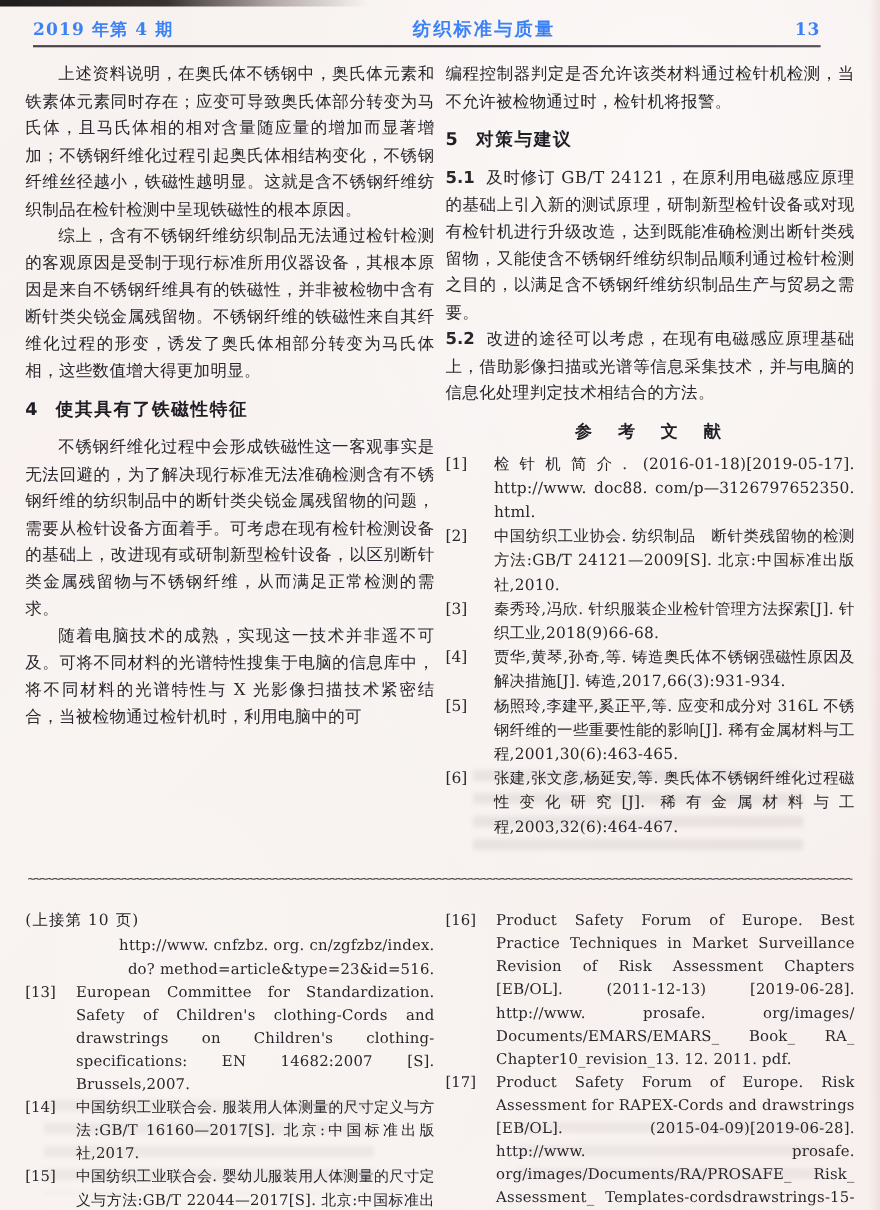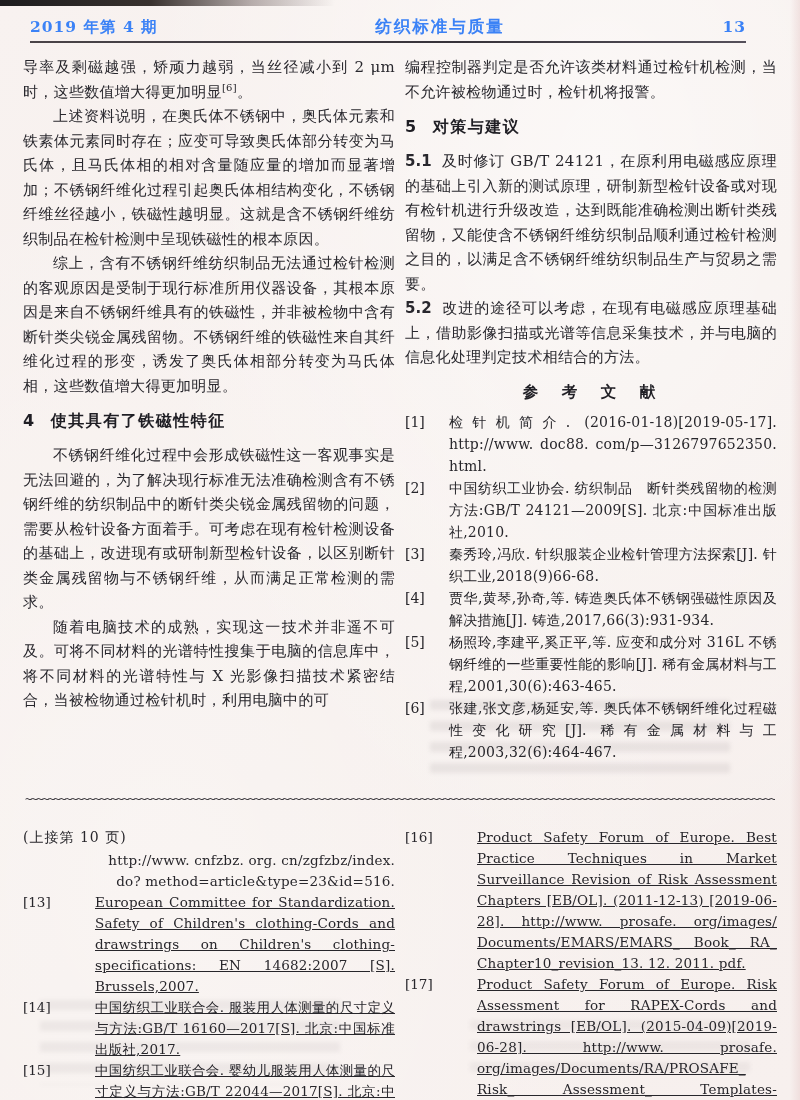--- a/index.html
+++ b/index.html
@@ -48,44 +48,43 @@
   
   .wavy{position:absolute;top:795px;left:25px;width:750px;height:10px;overflow:hidden;
     font-size:12px;line-height:9px;letter-spacing:-1.5px;color:#3e3b40;white-space:nowrap;font-family:"DejaVu Sans Mono","Liberation Mono",monospace;}
 
   
   .bottom{position:absolute;top:827px;width:372px;height:272px;overflow:hidden;}
   .b-left{left:23px;}
   .b-right{left:405px;}
   .cont-note{font-size:14px;line-height:21px;letter-spacing:1px;margin-bottom:2px;}
   .cont-url{margin-left:74px;font-size:13.5px;line-height:21px;text-align:right;letter-spacing:.2px;}
-  .sref{display:flex;font-size:13.5px;line-height:21px;gap:26px;}
+  .sref{display:flex;font-size:13.5px;line-height:21px;}
   .sref .lab{flex:none;width:46px;}
-  .sref .txt{flex:1;text-align:justify;letter-spacing:.2px;text-decoration:underline;}
+  .sref .txt{flex:1;text-align:justify;letter-spacing:.2px;}
 </style>
 </head>
 <body>
 
 <div class="page">
 
   <div class="scan-top"></div>
   <div class="edge-right"></div>
   <div class="ghost g1"></div>
   <div class="ghost g2"></div>
   <div class="ghost g3"></div>
 
   <div class="header">
     <span>2019 年第 4 期</span>
     <span class="jtitle">纺织标准与质量</span>
     <span>13</span>
   </div>
   <div class="header-rule"></div>
 
   <div class="col col-left">
-    <p class="body-p"><span>导率及剩磁越强，矫顽力越弱，当丝径减小到 2 μm 时，这些数值增大得更加明显</span><sup>[6]</sup><span>。</span></p>
     <p class="body-p indent">上述资料说明，在奥氏体不锈钢中，奥氏体元素和铁素体元素同时存在；应变可导致奥氏体部分转变为马氏体，且马氏体相的相对含量随应量的增加而显著增加；不锈钢纤维化过程引起奥氏体相结构变化，不锈钢纤维丝径越小，铁磁性越明显。这就是含不锈钢纤维纺织制品在检针检测中呈现铁磁性的根本原因。</p>
     <p class="body-p indent">综上，含有不锈钢纤维纺织制品无法通过检针检测的客观原因是受制于现行标准所用仪器设备，其根本原因是来自不锈钢纤维具有的铁磁性，并非被检物中含有断针类尖锐金属残留物。不锈钢纤维的铁磁性来自其纤维化过程的形变，诱发了奥氏体相部分转变为马氏体相，这些数值增大得更加明显。</p>
     <div class="sec-heading">
       <span>4</span>
       <span>使其具有了铁磁性特征</span>
     </div>
     <p class="body-p indent">不锈钢纤维化过程中会形成铁磁性这一客观事实是无法回避的，为了解决现行标准无法准确检测含有不锈钢纤维的纺织制品中的断针类尖锐金属残留物的问题，需要从检针设备方面着手。可考虑在现有检针检测设备的基础上，改进现有或研制新型检针设备，以区别断针类金属残留物与不锈钢纤维，从而满足正常检测的需求。</p>
     <p class="body-p indent">随着电脑技术的成熟，实现这一技术并非遥不可及。可将不同材料的光谱特性搜集于电脑的信息库中，将不同材料的光谱特性与 X 光影像扫描技术紧密结合，当被检物通过检针机时，利用电脑中的可</p>
   </div>
 

